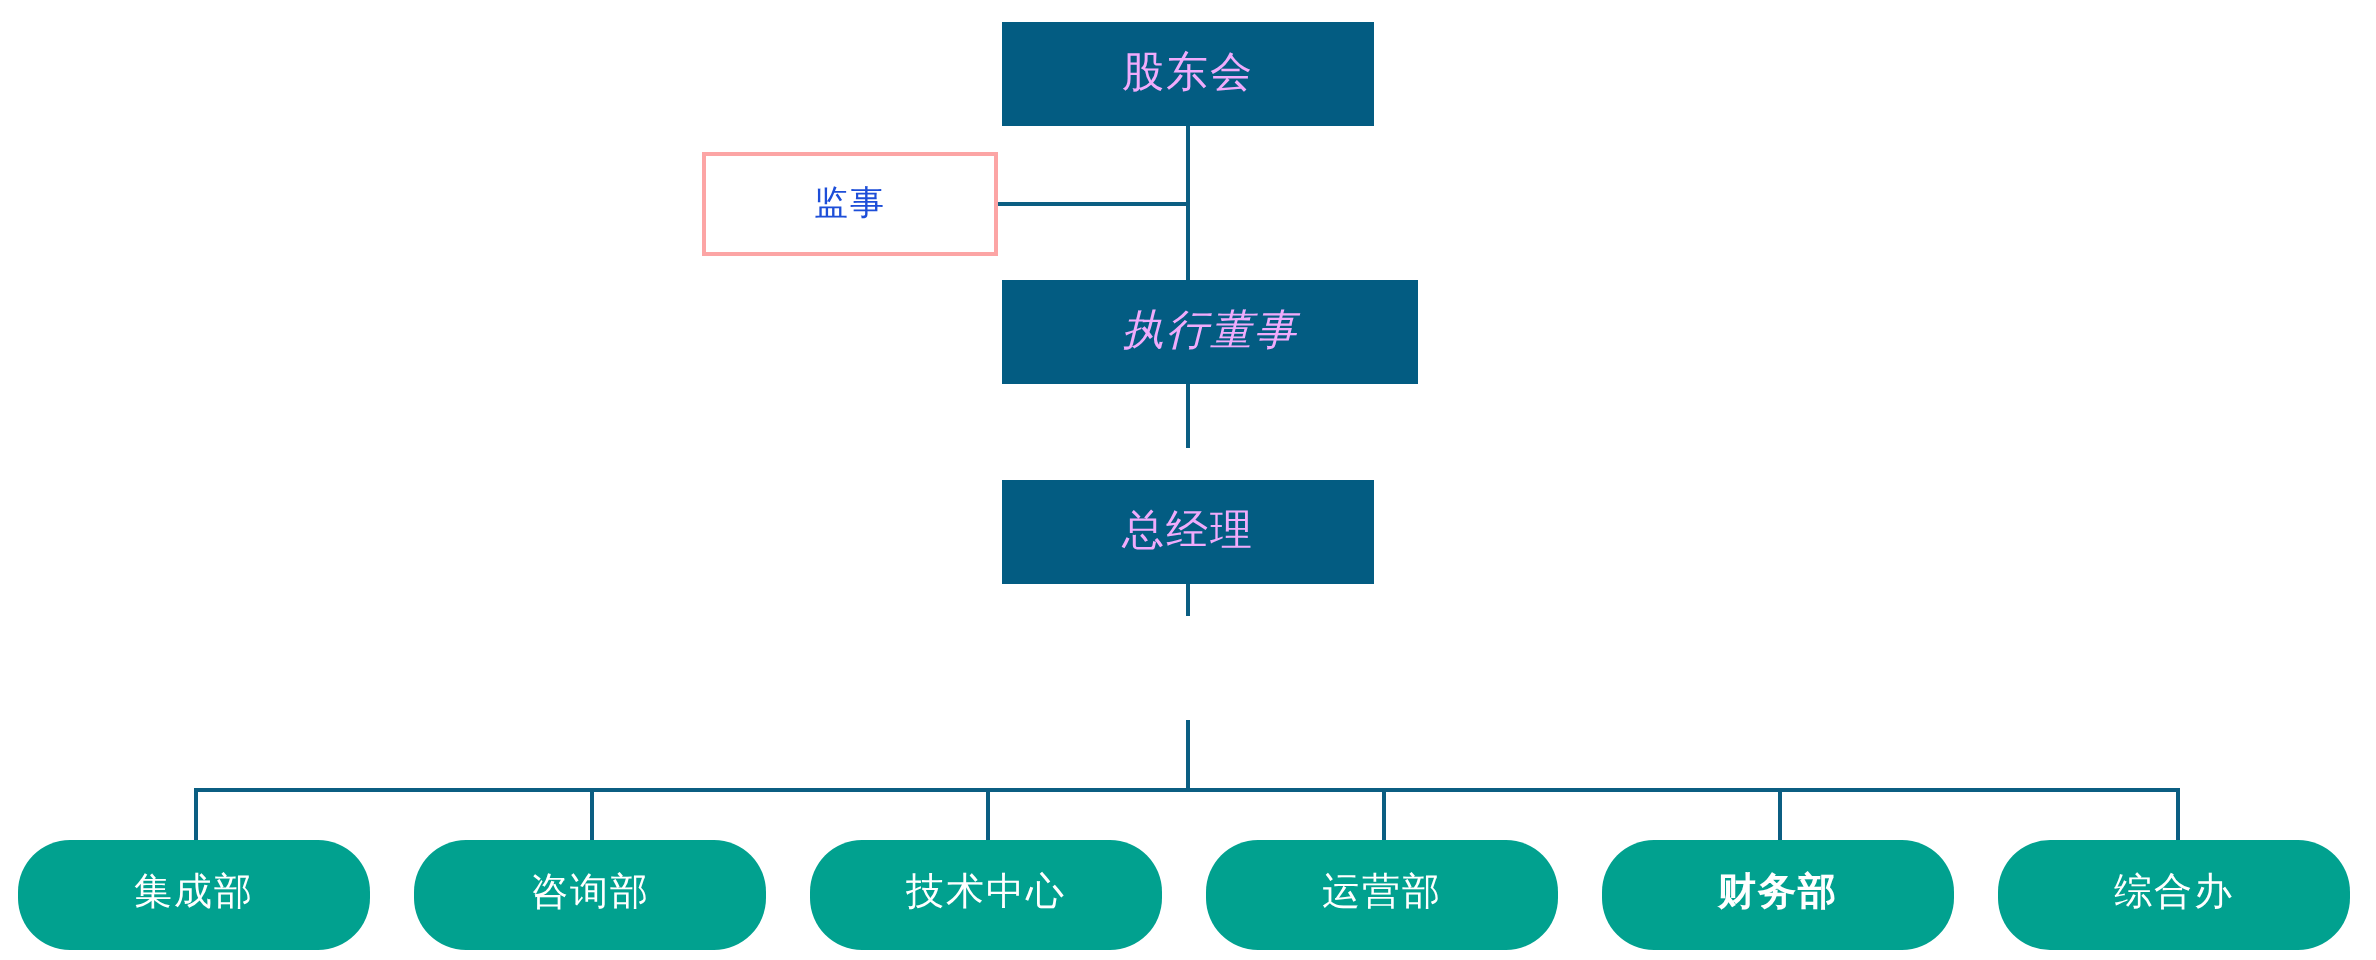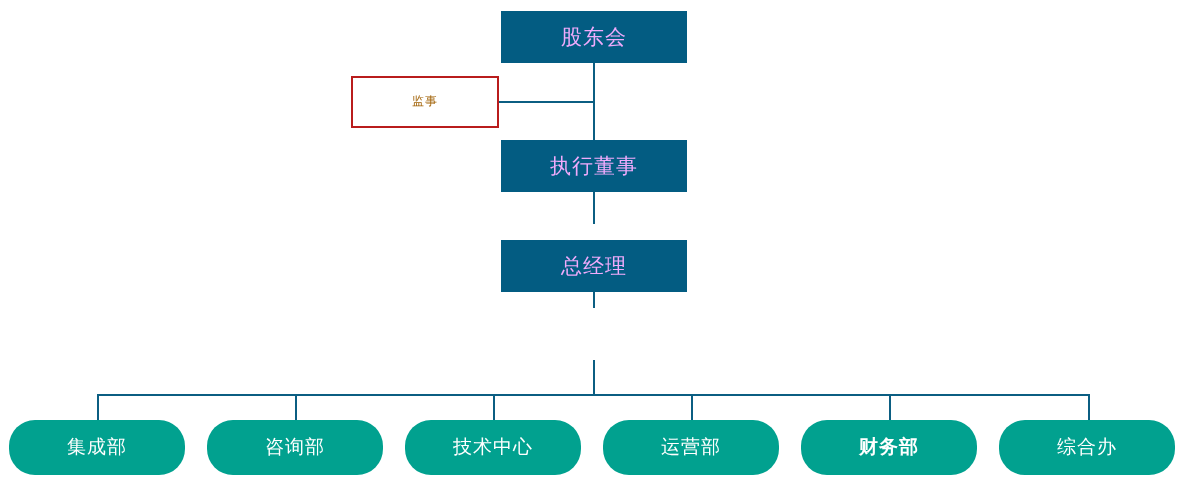--- a/index.html
+++ b/index.html
@@ -39,37 +39,37 @@
     white-space: nowrap;
   }
   .node-primary {
     background: #035c82;
     color: #f0abfc;
     font-size: 21px;
     letter-spacing: 1px;
   }
   .node-outline {
     background: #ffffff;
-    border: 2px solid #b91c1c;
-    color: #a16207;
-    font-size: 12px;
+    border: 2px solid #fca5a5;
+    color: #1d4ed8;
+    font-size: 17px;
     letter-spacing: 1px;
   }
   .node-dept {
     background: #01a18f;
     color: #ffffff;
     font-size: 19px;
     letter-spacing: 1px;
     border-radius: 26px;
   }
 
   
   #node-shareholders      { left: 501px; top: 11px;  width: 186px; height: 52px; }
   #node-supervisor        { left: 351px; top: 76px;  width: 148px; height: 52px; }
-  #node-executive-director{ left: 501px; top: 140px; width: 186px; height: 52px; }
+  #node-executive-director{ left: 501px; top: 140px; width: 208px; height: 52px; font-style: italic; }
   #node-general-manager   { left: 501px; top: 240px; width: 186px; height: 52px; }
   #node-deputy-gm         { left: 457px; top: 308px; width: 276px; height: 52px; }
 
   .dept-row { position: absolute; left: 0; top: 420px; width: 1188px; height: 55px; }
   .dept-row .node-dept { top: 0; height: 55px; width: 176px; }
 </style>
 </head>
 <body>
 
 <div id="chart">

